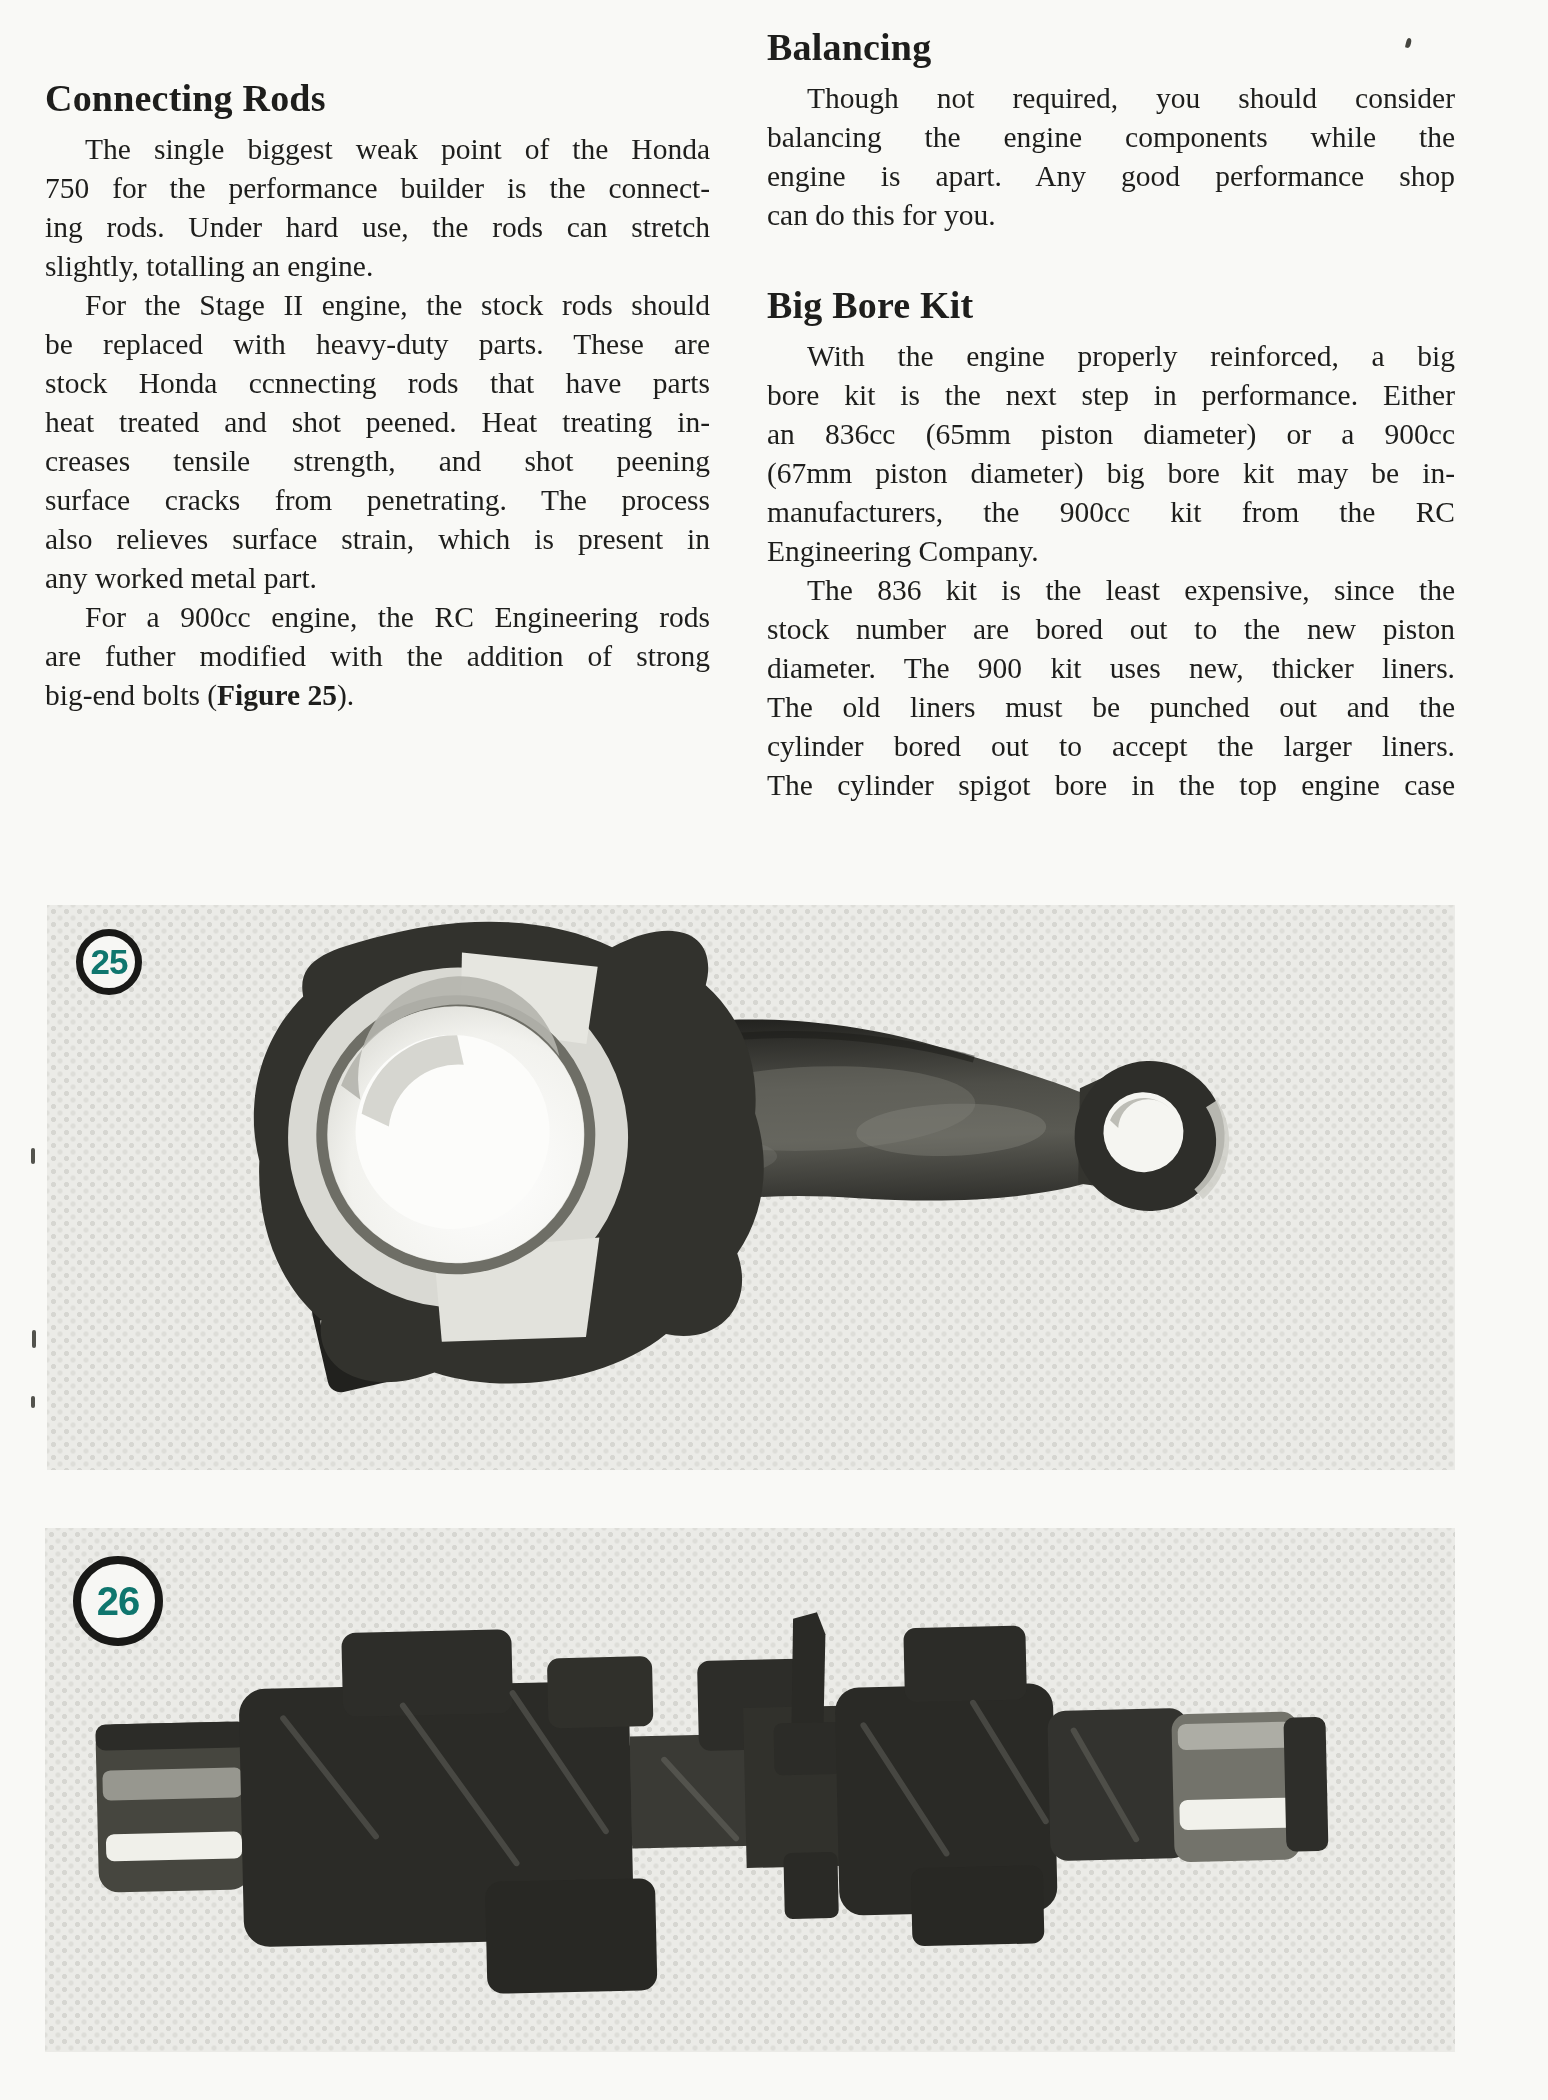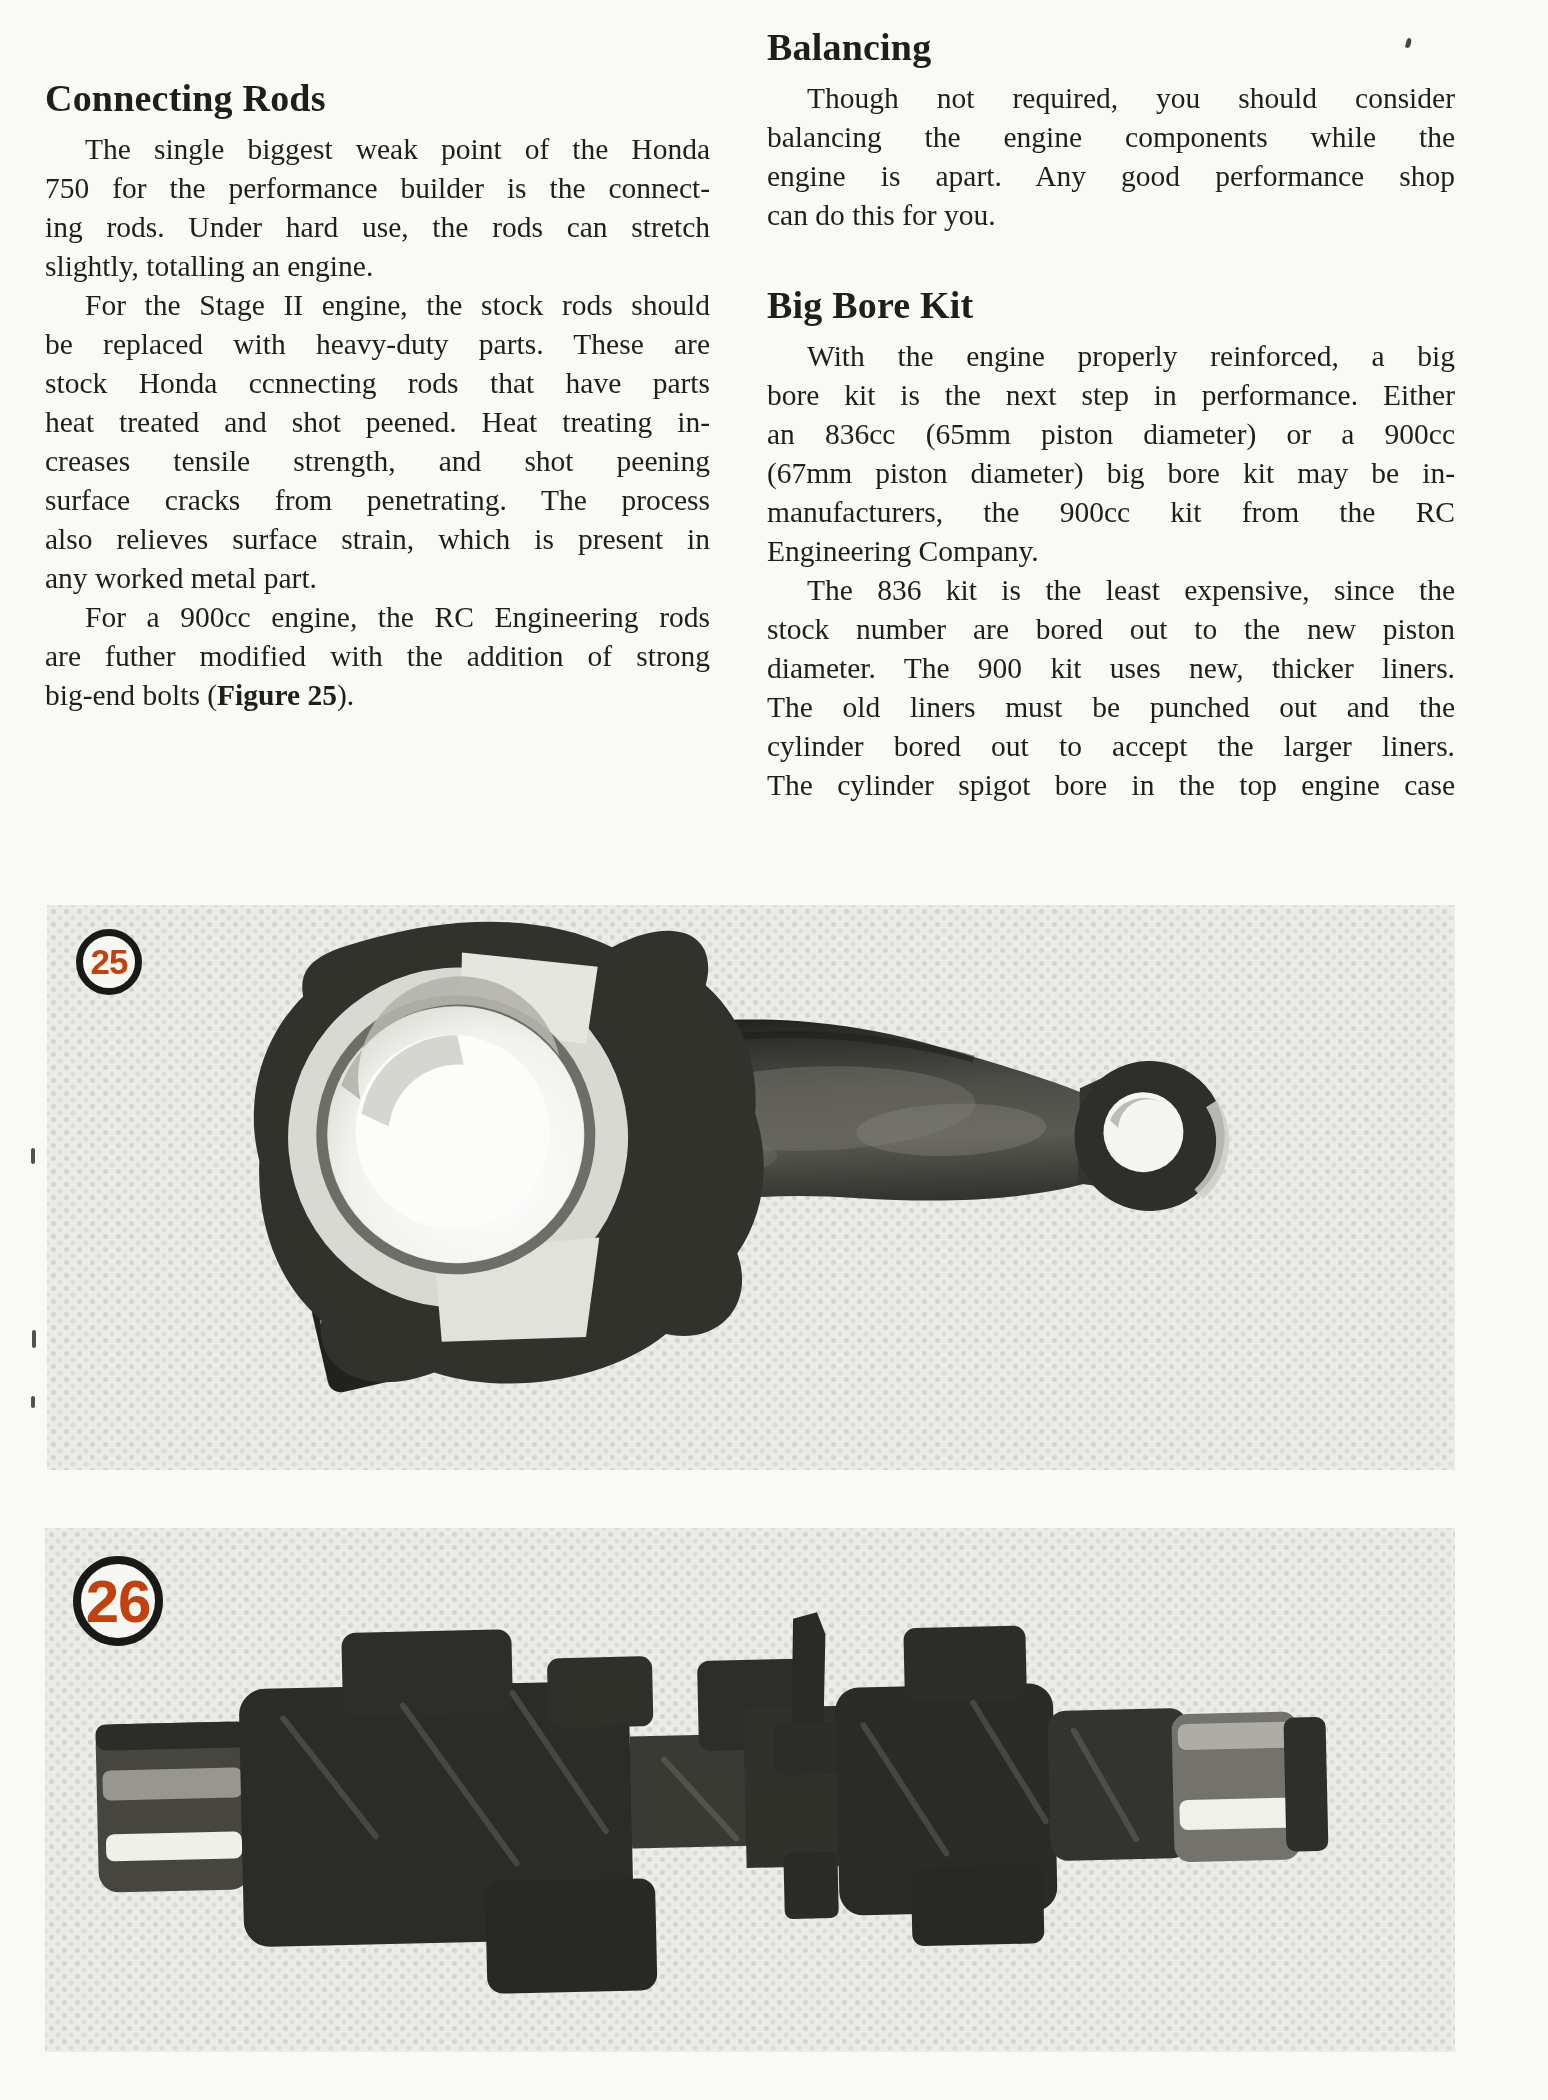--- a/index.html
+++ b/index.html
@@ -36,25 +36,25 @@
     background-position:0 0, 6.5px 6.5px;
   }
   #fig25 { left:47px; top:905px;  width:1408px; height:565px; }
   #fig26 { left:45px; top:1528px; width:1410px; height:524px; }
   .photo svg { position:absolute; left:0; top:0; }
 
   .badge {
     position:absolute; border-radius:50%;
     background:#f7f7f4; border:7px solid #191917;
     display:flex; align-items:center; justify-content:center;
-    font-family:"Liberation Sans", sans-serif; font-weight:700; color:#c2410c;
+    font-family:"Liberation Sans", sans-serif; font-weight:700; color:#0f766e;
     letter-spacing:-1px;
   }
   #badge25 { left:29px; top:24px; width:52px; height:52px; font-size:35px; }
-  #badge26 { left:28px; top:28px; width:74px; height:74px; border-width:8px; font-size:60px; }
+  #badge26 { left:28px; top:28px; width:74px; height:74px; border-width:8px; font-size:40px; }
 
   
   .tick { position:absolute; width:4px; background:#53534d; border-radius:2px; }
   .speck { position:absolute; width:5px; height:10px; background:#45453f; border-radius:60% 60% 60% 20%; transform:rotate(14deg); }
 </style>
 </head>
 <body>
 
 <div class="page">
 

